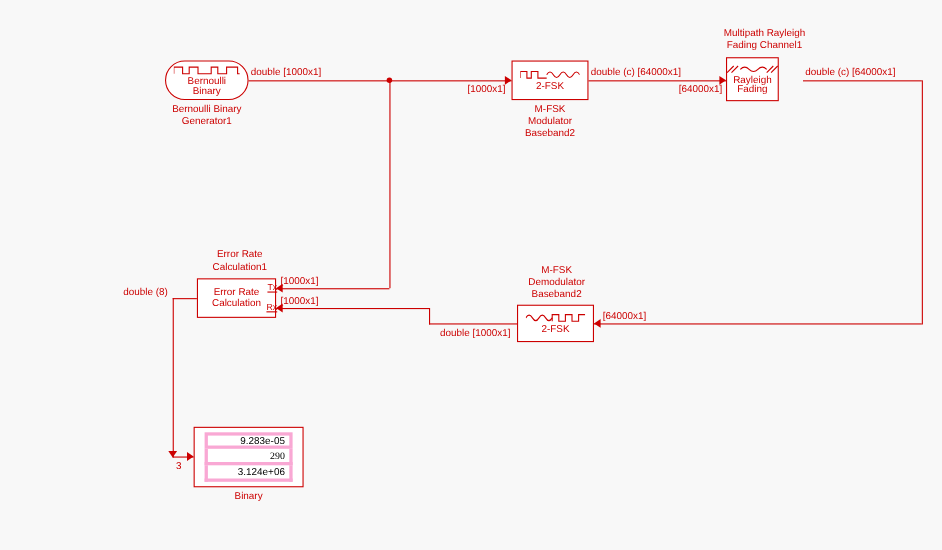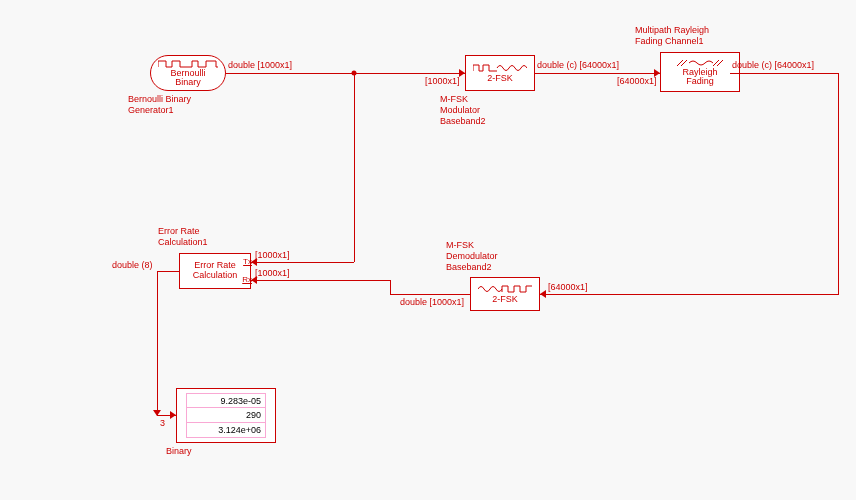--- a/index.html
+++ b/index.html
@@ -16,21 +16,21 @@
     height: 500px;
   }
   .block {
     position: absolute;
     border: 1px solid #cc0000;
     background: #fff;
     text-align: center;
   }
   .block-label {
     position: absolute;
-    text-align: left;
+    text-align: center;
     color: #cc0000;
     line-height: 1.2;
     width: 120px;
   }
   .block-inner {
     display: flex;
     flex-direction: column;
     align-items: center;
     justify-content: center;
     height: 100%;
@@ -79,21 +79,21 @@
     border-top: 6px solid #cc0000;
   }
   .node {
     position: absolute;
     width: 5px; height: 5px;
     background: #cc0000;
     border-radius: 50%;
     transform: translate(-2.5px, -2.5px);
   }
   .disp-row {
-    border: 1px solid #f9a8d4;
+    border: 3px solid #f9a8d4;
     width: 80px;
     height: 15px;
     font-size: 9px;
     color: #000;
     display: flex;
     align-items: center;
     justify-content: flex-end;
     padding-right: 4px;
     margin: 0;
   }
@@ -122,21 +122,21 @@
         <path d="M0 8 L0 2 L6 2 L6 8 L10 8 L10 2 L16 2 L16 8 L24 8" fill="none" stroke="#cc0000" stroke-width="1"></path>
         <path d="M24 5 Q27 0 30 5 Q33 10 36 5 Q39 0 42 5 Q45 10 48 5 Q51 0 54 5" fill="none" stroke="#cc0000" stroke-width="1"></path>
       </svg>
       <div>2-FSK</div>
     </div>
   </div>
   <div class="block-label" style="left:440px; top:94px; white-space:pre-line;">M-FSK
 Modulator
 Baseband2</div>
 
-  <div class="block" style="left:660px; top:52px; width:80px; height:40px;">
+  <div class="block" style="left:660px; top:52px; width:48px; height:40px;">
     <div class="block-inner">
       <svg class="icon" width="50" height="10" viewBox="0 0 50 10">
         <path d="M2 8 L8 2 M6 8 L12 2 M38 8 L44 2 M42 8 L48 2" stroke="#cc0000" stroke-width="1"></path>
         <path d="M14 5 Q18 1 22 5 Q26 9 30 5 Q34 1 38 5" fill="none" stroke="#cc0000" stroke-width="1"></path>
       </svg>
       <div style="white-space:pre-line; line-height:1;">Rayleigh
 Fading</div>
     </div>
   </div>
   <div class="block-label" style="left:635px; top:25px; white-space:pre-line;">Multipath Rayleigh
@@ -161,21 +161,21 @@
 Calculation</div>
     </div>
     <span class="port-label" style="right:-2px; top:3px;">Tx</span>
     <span class="port-label" style="right:-2px; bottom:4px;">Rx</span>
   </div>
   <div class="block-label" style="left:158px; top:226px; white-space:pre-line;">Error Rate
 Calculation1</div>
 
   <div class="block" style="left:176px; top:388px; width:100px; height:55px; padding:4px; display:flex; flex-direction:column; align-items:center; justify-content:center; gap:0;">
     <div class="disp-row">9.283e-05</div>
-    <div class="disp-row" style="border-top:0;">290</div>
+    <div class="disp-row" style="border-top:0;font-family:Liberation Serif, serif;">290</div>
     <div class="disp-row" style="border-top:0;text-align:right;">3.124e+06</div>
   </div>
   <div class="block-label" style="left:166px; top:446px;">Binary</div>
 
   <div class="hline" style="left:226px; top:73px; width:239px;"></div>
   <div class="arrow-right" style="left:459px; top:69px;"></div>
   <div class="node" style="left:354px; top:73px;"></div>
   <span class="wire-label" style="left:228px; top:60px;">double [1000x1]</span>
   <span class="wire-label" style="left:425px; top:76px;">[1000x1]</span>
 

